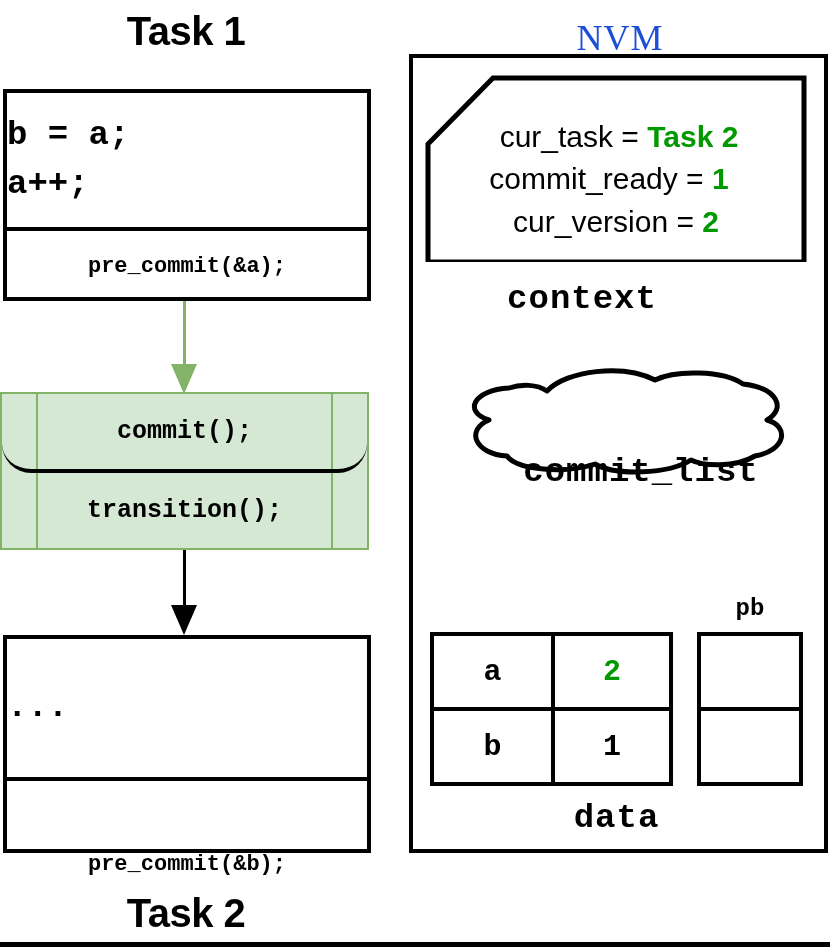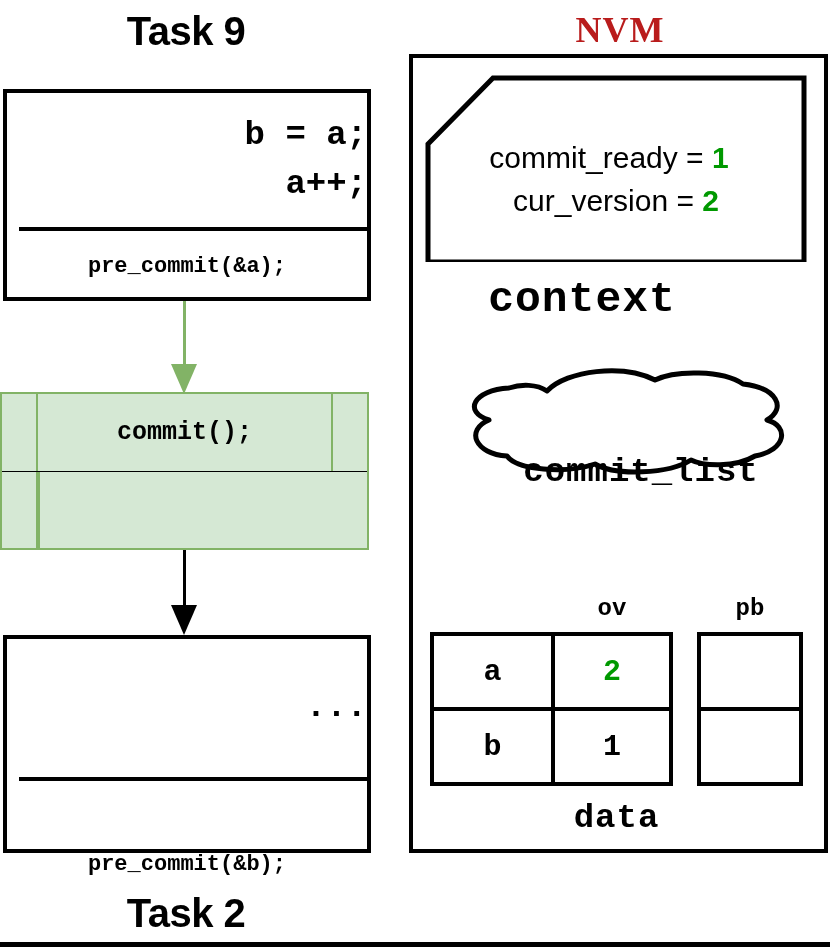--- a/index.html
+++ b/index.html
@@ -24,22 +24,23 @@
     font-weight: bold;
     color: #000000;
   }
   .sans-bold {
     font-family: "Liberation Sans", sans-serif;
     font-weight: bold;
     color: #000000;
   }
   .serif-bold {
     font-family: "Liberation Serif", serif;
-    font-weight: bold;
-    color: #b91c1c;
+    font-weight: normal;
+    color: #1d4ed8;
+    margin-top: 8px;
   }
   .center { display: flex; align-items: center; justify-content: center; text-align: center; }
 
   
   #task1-title {
     left: 96px; top: 8px; width: 180px; height: 46px;
     font-size: 40px; letter-spacing: -0.5px;
   }
   #task2-title {
     left: 96px; top: 890px; width: 180px; height: 46px;
@@ -52,23 +53,22 @@
 
   
   .task-box {
     border: 4px solid #000000;
     background: #ffffff;
   }
   .task-body {
     border-bottom: 4px solid #000000;
     display: flex;
     flex-direction: column;
-    align-items: flex-end;
+    align-items: flex-start;
     justify-content: center;
-    margin-left: 12px;
   }
   .code-line-big {
     font-size: 34px;
     line-height: 1.45;
     letter-spacing: 0px;
     white-space: pre;
   }
   .code-line-small {
     font-size: 22px;
     white-space: pre;
@@ -94,21 +94,21 @@
     border: 2px solid #82b366;
     background: #d5e8d4;
     display: flex;
     flex-direction: column;
   }
   .green-row {
     flex: 1;
     display: flex;
     align-items: stretch;
   }
-  #green-row-top { border-bottom: 1px solid #000000; }
+  #green-row-top { border-bottom: 4px solid #000000; border-radius: 29px; }
   .green-side {
     width: 34px;
     flex: 0 0 34px;
   }
   .green-side-left { border-right: 2px solid #82b366; }
   .green-side-right { border-left: 2px solid #82b366; }
   .green-cell {
     flex: 1;
     display: flex;
     align-items: center;
@@ -152,21 +152,21 @@
     line-height: 1.42;
     white-space: pre;
   }
   .ctx-val { color: #009900; font-weight: bold; }
   #ctx-line-1 { margin-left: 6px; }
   #ctx-line-2 { margin-left: -14px; }
   #ctx-line-3 { }
 
   #context-label {
     left: 409px; top: 277px; width: 346px; height: 44px;
-    font-size: 43px; letter-spacing: 1px;
+    font-size: 34px; letter-spacing: 1px;
   }
 
   
   #cloud {
     left: 455px; top: 368px; width: 330px; height: 110px;
   }
   #commit-list-label {
     left: 409px; top: 450px; width: 464px; height: 44px;
     font-size: 34px; letter-spacing: 1px;
   }
@@ -214,21 +214,21 @@
   #bottom-rule {
     left: 0px; top: 942px; width: 830px; height: 5px;
     background: #000000;
   }
 </style>
 </head>
 <body>
 
 <div id="canvas">
 
-  <div class="abs center sans-bold" id="task1-title">Task 9</div>
+  <div class="abs center sans-bold" id="task1-title">Task 1</div>
 
   <div class="abs center serif-bold" id="nvm-title">NVM</div>
 
   <div class="abs task-box" id="task1-box">
     <div class="task-body" id="task1-body">
       <div class="mono code-line-big">b = a;</div>
       <div class="mono code-line-big">a++;</div>
     </div>
     <div class="task-footer" id="task1-footer">
       <div class="mono code-line-small">pre_commit(&amp;a);</div>
@@ -239,20 +239,21 @@
   <div class="abs arrow-head" id="arrow1-head"></div>
 
   <div class="abs" id="green-box">
     <div class="green-row" id="green-row-top">
       <div class="green-side green-side-left"></div>
       <div class="green-cell mono">commit();</div>
       <div class="green-side green-side-right"></div>
     </div>
     <div class="green-row" id="green-row-bottom">
       <div class="green-side green-side-left"></div>
+      <div class="green-cell mono">transition();</div>
       <div class="green-side green-side-right"></div>
     </div>
   </div>
 
   <div class="abs arrow-line" id="arrow2-line"></div>
   <div class="abs arrow-head" id="arrow2-head"></div>
 
   <div class="abs task-box" id="task2-box">
     <div class="task-body" id="task2-body">
       <div class="mono code-line-big">...</div>
@@ -264,20 +265,21 @@
 
   <div class="abs center sans-bold" id="task2-title">Task 2</div>
 
   <div class="abs" id="nvm-box"></div>
 
   <div class="abs" id="context-note">
     <svg width="382" height="190" viewBox="0 0 382 190">
       <path d="M 3 190 L 3 72 L 68 6 L 379 6 L 379 190 Z" fill="#ffffff" stroke="#000000" stroke-width="5" stroke-linejoin="miter"></path>
     </svg>
     <div id="context-lines">
+      <div class="ctx-line" id="ctx-line-1"><span>cur_task =</span><span> </span><span class="ctx-val">Task 2</span></div>
       <div class="ctx-line" id="ctx-line-2"><span>commit_ready =</span><span> </span><span class="ctx-val">1</span></div>
       <div class="ctx-line" id="ctx-line-3"><span>cur_version =</span><span> </span><span class="ctx-val">2</span></div>
     </div>
   </div>
 
   <div class="abs center mono" id="context-label">context</div>
 
   <div class="abs" id="cloud">
     <svg width="330" height="110" viewBox="0 0 330 110">
       <path d="M 92 23
@@ -289,21 +291,20 @@
                C 214 106, 160 108, 140 96
                C 110 106, 62 102, 52 88
                C 20 86, 10 62, 34 52
                C 8 44, 18 22, 54 20
                C 66 16, 82 16, 92 23 Z" fill="#ffffff" stroke="#000000" stroke-width="5" stroke-linejoin="round"></path>
     </svg>
   </div>
 
   <div class="abs center mono" id="commit-list-label">commit_list</div>
 
-  <div class="abs center mono" id="ov-label">ov</div>
   <div class="abs center mono" id="pb-label">pb</div>
 
   <div class="abs" id="ov-table">
     <div class="ov-row" id="ov-row-1">
       <div class="ov-cell-name mono">a</div>
       <div class="ov-cell-val mono val-green">2</div>
     </div>
     <div class="ov-row" id="ov-row-2">
       <div class="ov-cell-name mono">b</div>
       <div class="ov-cell-val mono">1</div>

